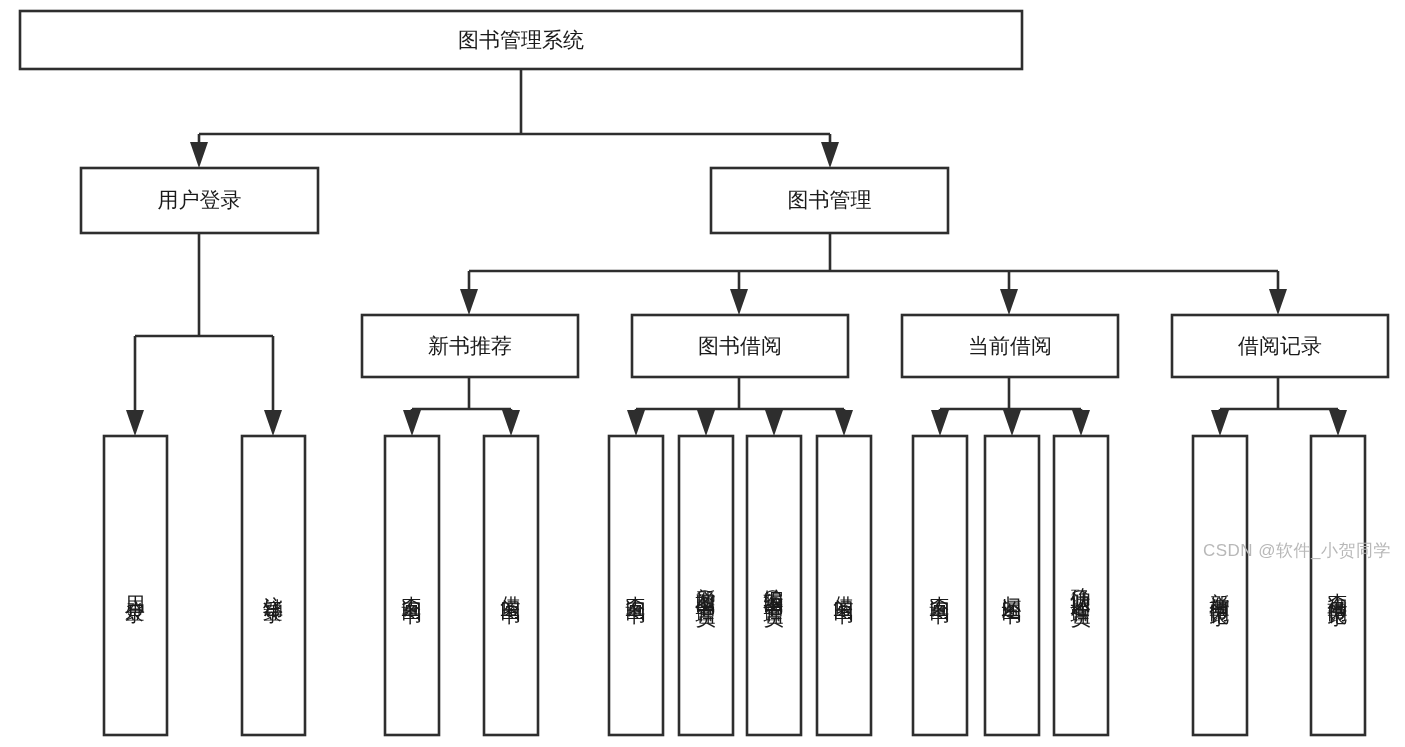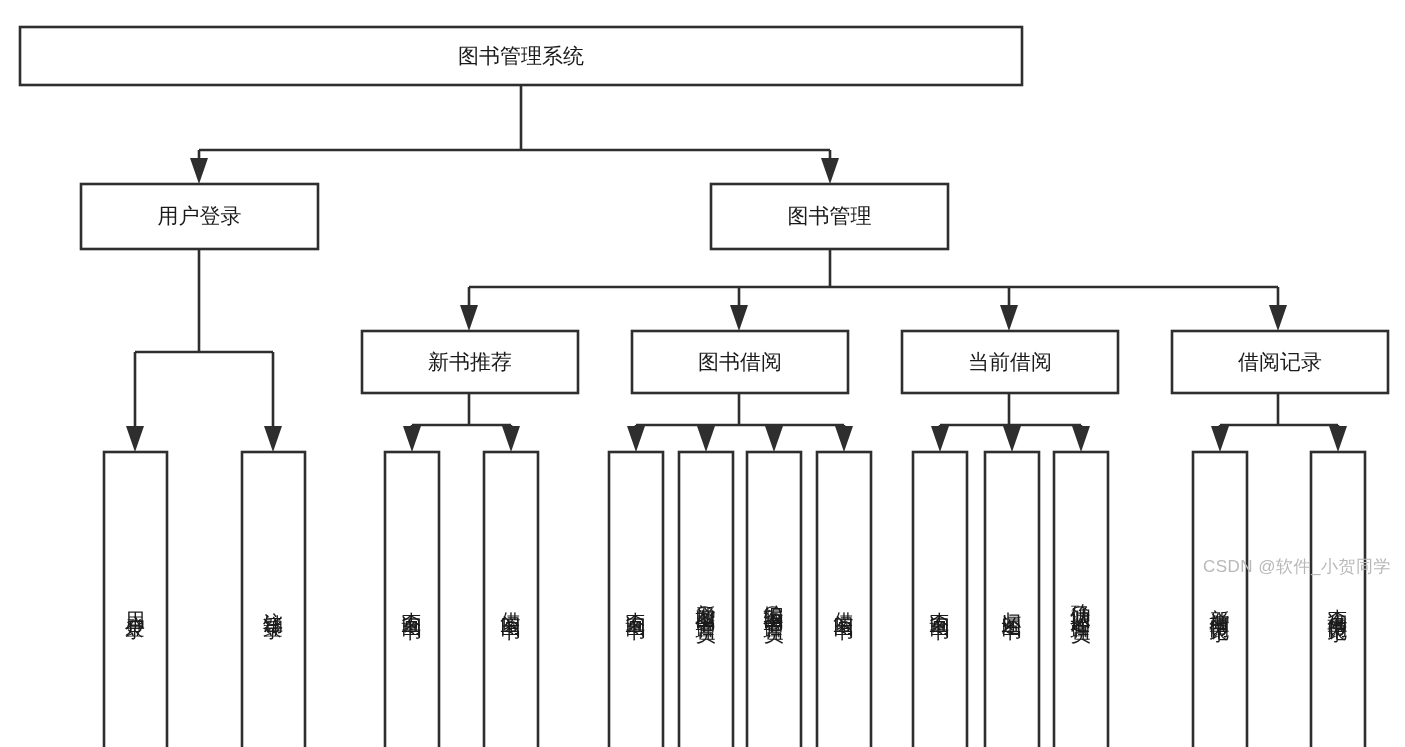--- a/index.html
+++ b/index.html
@@ -11,21 +11,20 @@
     width: 1405px;
     height: 747px;
     font-family: "Liberation Sans", "DejaVu Sans", sans-serif;
     overflow: hidden;
     position: relative;
   }
   #diagram-root {
     position: relative;
     width: 1405px;
     height: 568px;
-    margin-top: 16px;
   }
   svg.diagram-canvas {
     position: absolute;
     left: 0;
     top: 0;
     width: 1405px;
     height: 747px;
     display: block;
   }
   .node-box {

